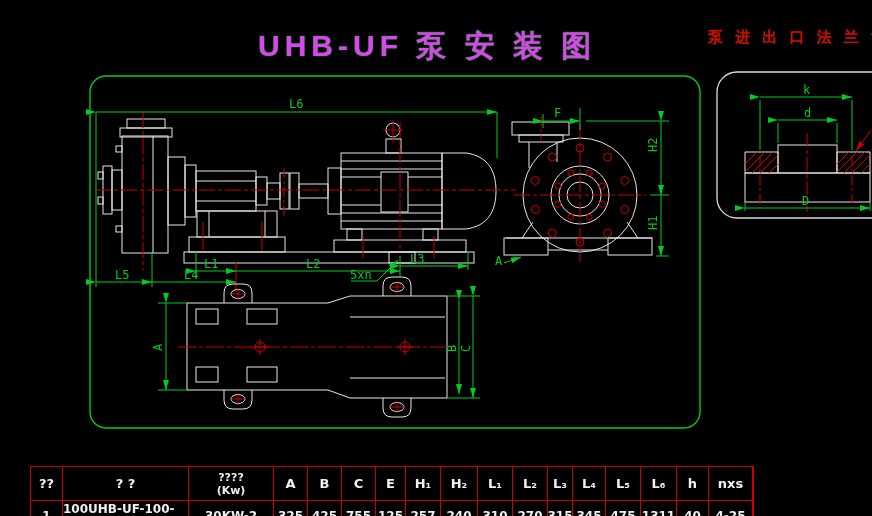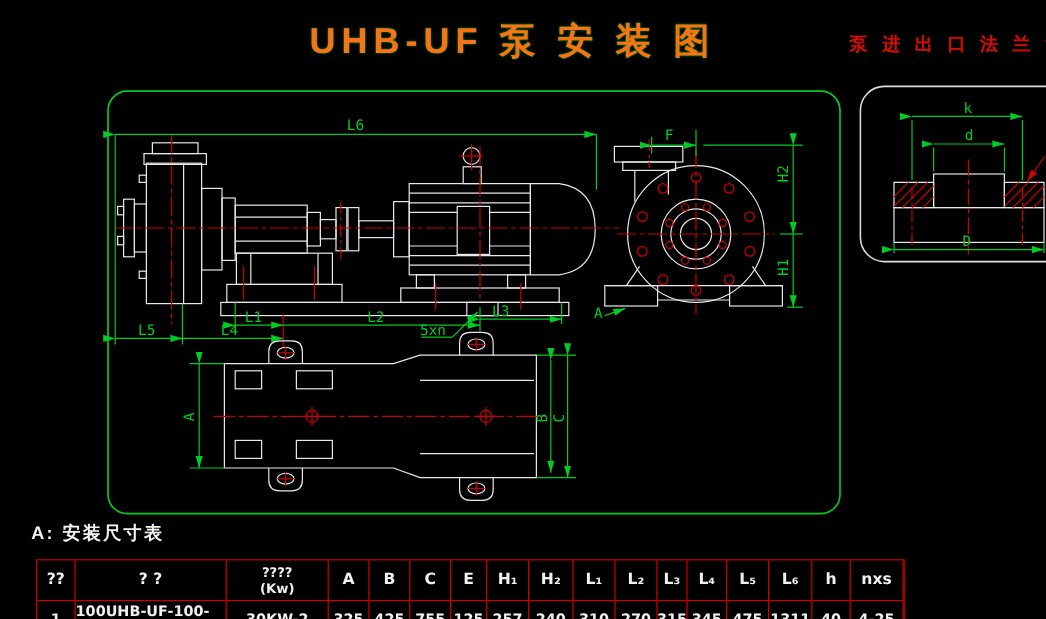--- a/index.html
+++ b/index.html
@@ -1,19 +1,19 @@
 <!DOCTYPE html>
 <html><head>
 <meta charset="utf-8">
 <style>
   html,body{margin:0;padding:0;background:#000;}
   .stage{position:relative;width:872px;height:516px;background:#000;overflow:hidden;
          font-family:"Liberation Sans",sans-serif;}
-  .title{position:absolute;left:258px;top:14px;font-size:30px;font-weight:bold;
-         color:#f97316;letter-spacing:5px;white-space:nowrap;
+  .title{position:absolute;left:258px;top:26px;font-size:30px;font-weight:bold;
+         color:#d946ef;letter-spacing:5px;white-space:nowrap;
          text-shadow:0 0 2px #00aa00;}
   .corner-note{position:absolute;left:708px;top:28px;font-size:15px;font-weight:bold;
          color:#cc1100;letter-spacing:4px;white-space:nowrap;text-shadow:0 0 1px #660000;}
   .table-title{position:absolute;left:26px;top:435px;font-size:15px;font-weight:bold;
          color:#f2f2f2;letter-spacing:2px;white-space:nowrap;}
   .dim-table{position:absolute;left:30px;top:466px;width:722px;
          display:grid;
          grid-template-columns:32px 126px 85px 34px 34px 34px 30px 35px 37px 35px 35px 25px 33px 35px 36px 32px 44px;
          grid-auto-rows:34px 30px;
          border:1px solid #c00;}
@@ -268,21 +268,20 @@
         <line x1="870" y1="202" x2="870" y2="211"></line>
     <line x1="745" y1="208" x2="870" y2="208" marker-start="url(#ag)" marker-end="url(#ag)"></line>
   </g>
   <text x="803" y="94">k</text>
   <text x="804" y="117">d</text>
   <text x="802" y="205">D</text>
 </svg>
 
 <div class="title">UHB-UF 泵 安 装 图</div>
 <div class="corner-note">泵 进 出 口 法 兰 简</div>
-<div class="table-title">A: 安装尺寸表</div>
 
 <div class="dim-table">
   <div class="c">??</div>
   <div class="c">?  ?</div>
   <div class="c pwr">
     <span>????</span>
     <span>(Kw)</span>
   </div>
   <div class="c">A</div>
   <div class="c">B</div>

